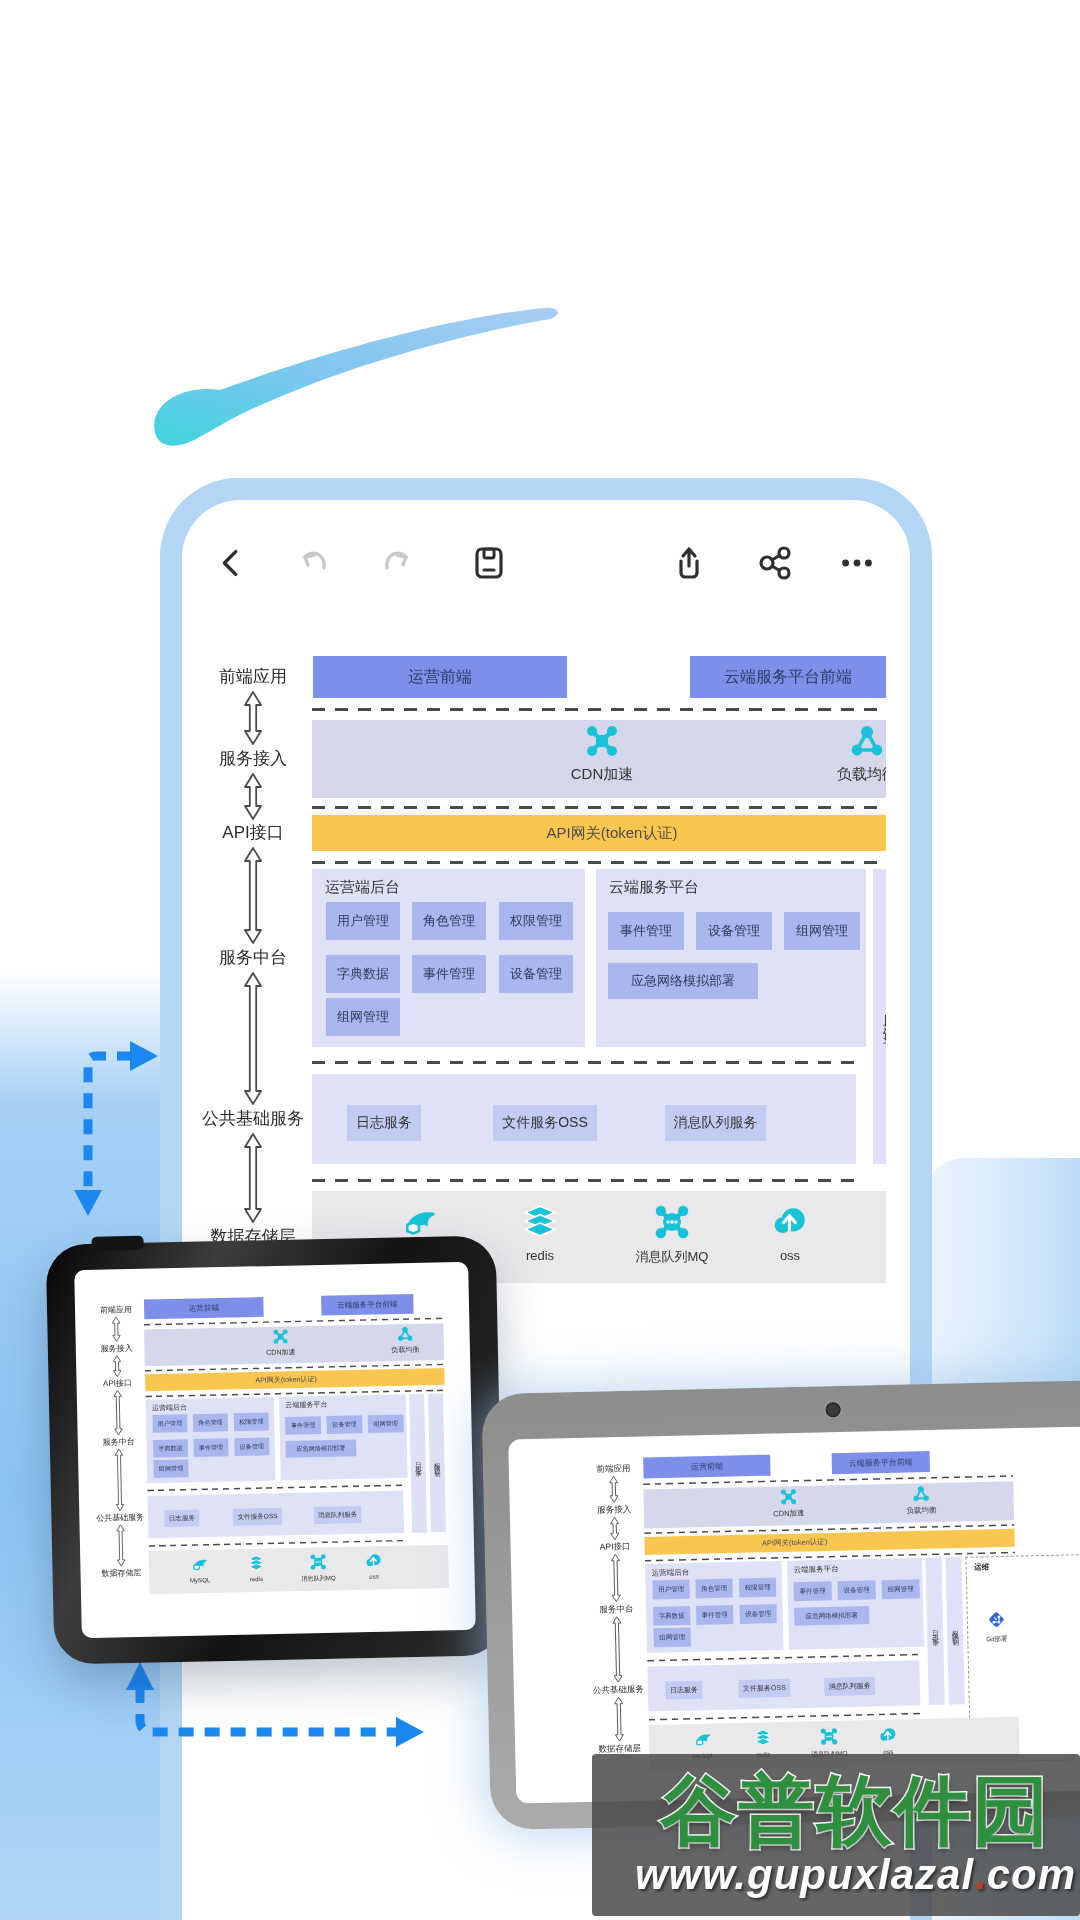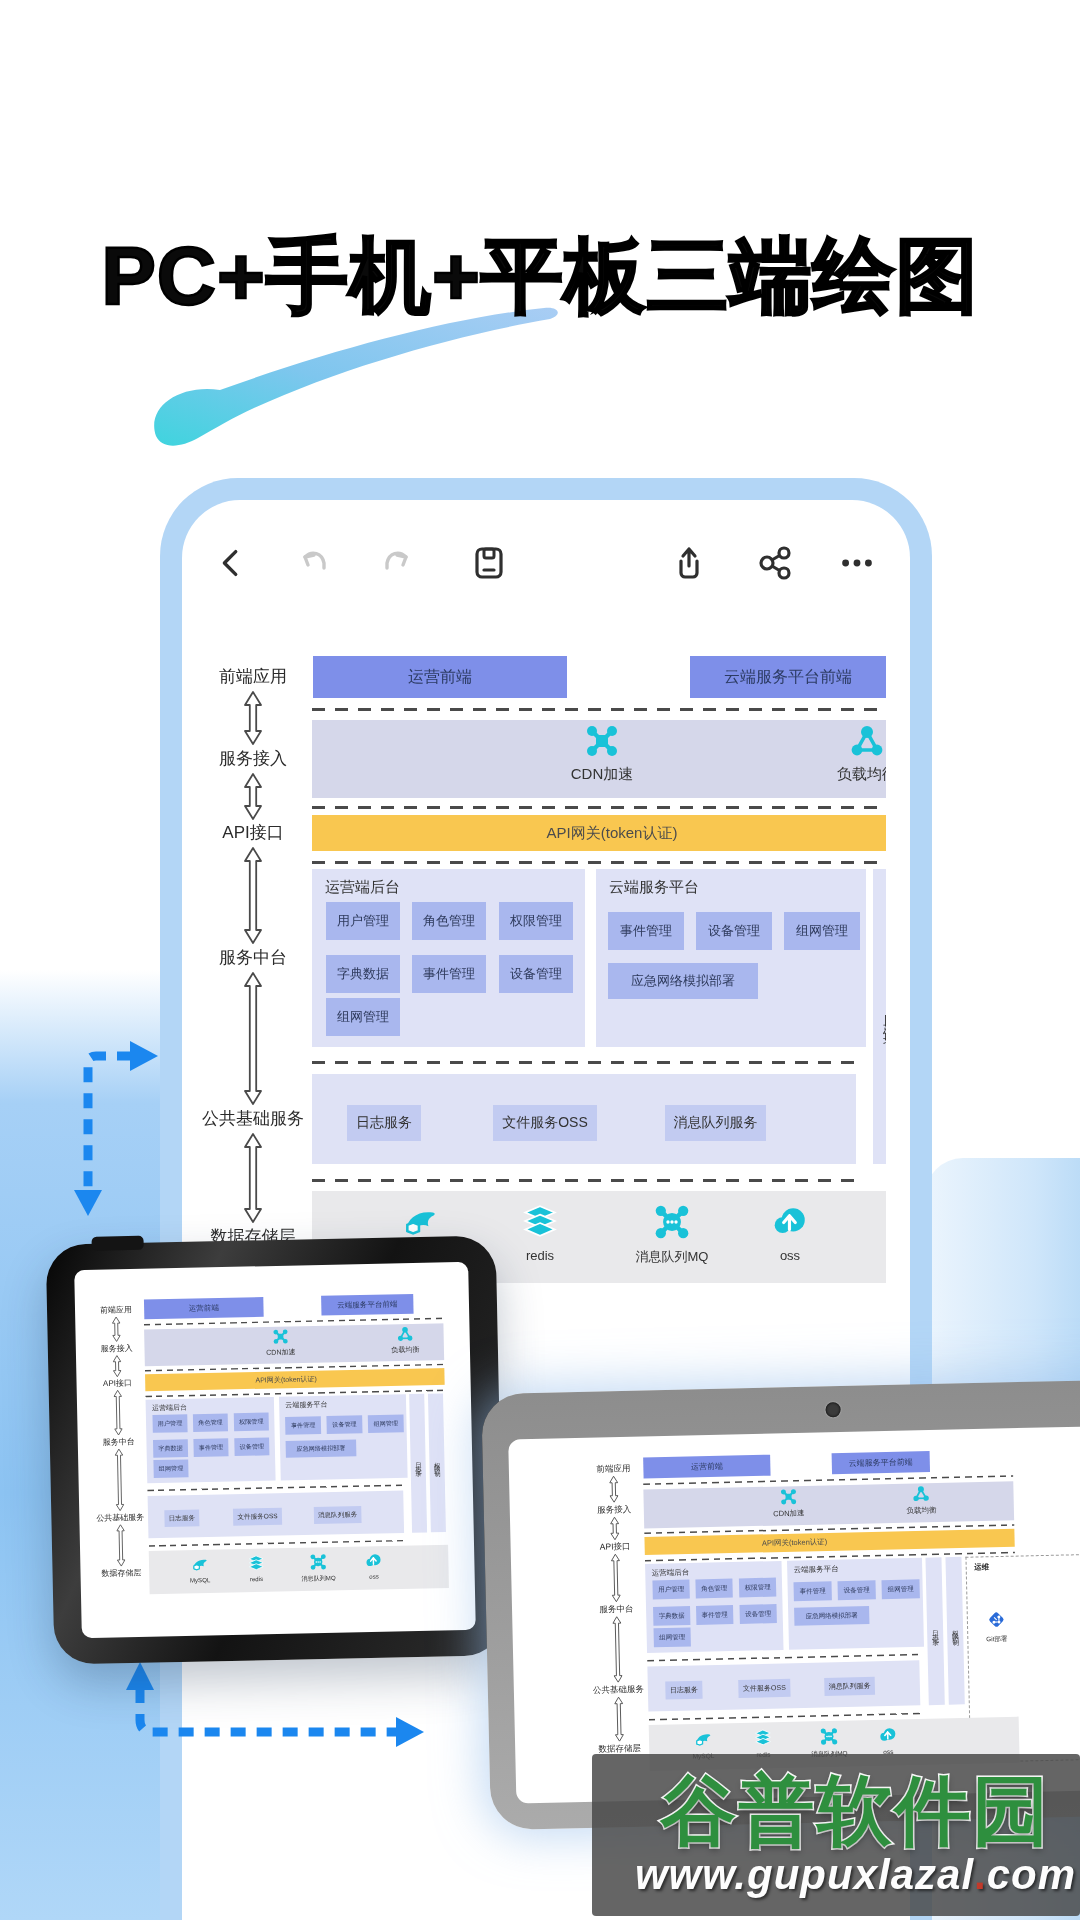--- a/index.html
+++ b/index.html
@@ -102,21 +102,20 @@
     <defs>
       <linearGradient id="swg" x1="0" y1="1" x2="1" y2="0">
         <stop offset="0" stop-color="#3fd4de"></stop>
           <stop offset="0.45" stop-color="#7ec6ee"></stop>
           <stop offset="1" stop-color="#a9cdf4"></stop>
       </linearGradient>
     </defs>
     <path d="M128,178 C118,150 150,126 192,132 C300,93 420,60 516,50 C531,48 535,57 522,61 C430,77 318,108 226,150 C206,159 186,171 170,180 C152,190 134,191 128,178 Z" fill="url(#swg)"></path>
   </svg>
 
-  <div class="h2">PC+手机+平板三端绘图</div>
 
   <div class="phone">
     <div class="phone-screen">
       <div class="toolbar">
         <span class="tbico" style="left:30px">
           <svg width="34" height="36" viewBox="0 0 36 36">
               <path d="M23 6 L11 18 L23 30" fill="none" stroke="#2f2f2f" stroke-width="3.6" stroke-linecap="round" stroke-linejoin="round"></path>
             </svg>
         </span>
         <span class="tbico" style="left:113px">

